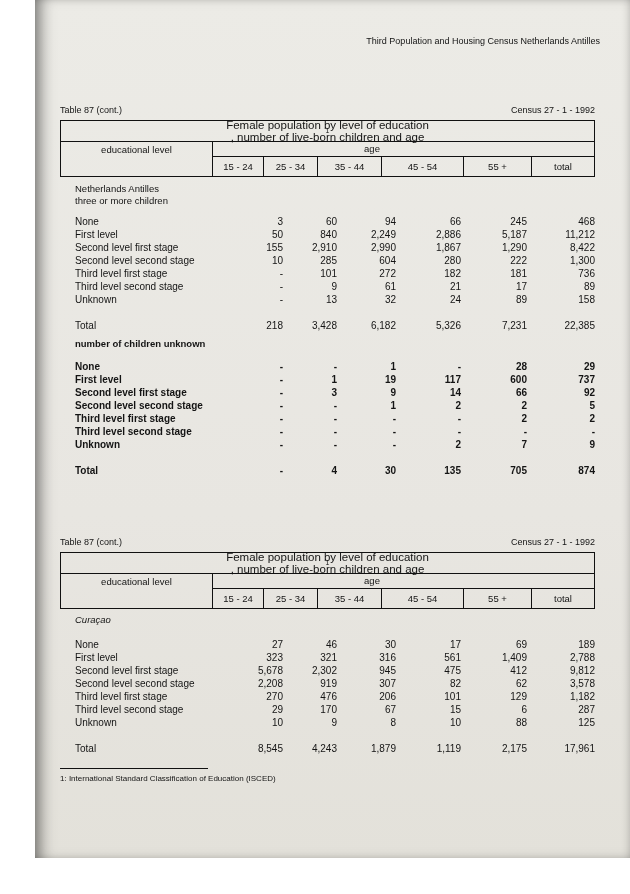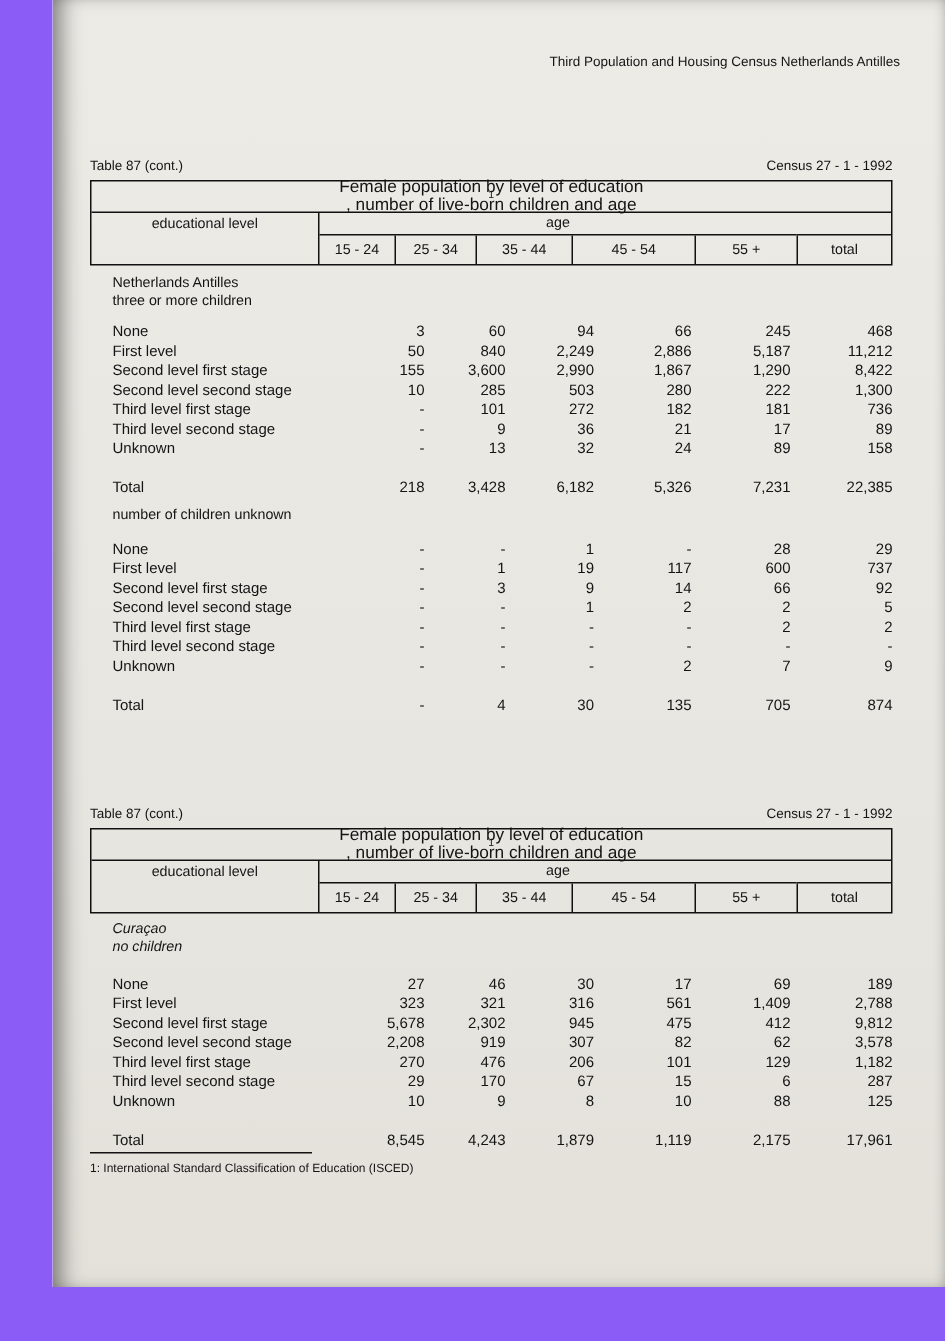--- a/index.html
+++ b/index.html
@@ -1,16 +1,16 @@
 <!DOCTYPE html>
 <html><head>
 <meta charset="utf-8">
 <style>
   html,body{margin:0;padding:0;background:#555;}
-  .scan{position:relative;width:630px;height:894px;background:#8b5cf6;overflow:hidden;
+  .scan{position:relative;width:630px;height:894px;background:#ffffff;overflow:hidden;
         font-family:"Liberation Sans",sans-serif;color:#141414;}
   .paper{position:absolute;left:35px;top:0;width:595px;height:858px;
          background:linear-gradient(180deg,#ecebe6 0%,#e8e6e1 60%,#e3e1da 100%);
          box-shadow:inset 12px 0 16px -8px rgba(0,0,0,.55), inset -4px 0 8px -4px rgba(0,0,0,.25);}
   .doc-header{position:absolute;top:36px;right:30px;font-size:9px;}
   .tbl{position:absolute;left:25px;width:535px;}
   .cap{display:flex;justify-content:space-between;font-size:9px;height:12px;line-height:12px;margin-top:20px;}
   .hbox{margin-top:4px;border:1.5px solid #111;}
   .htitle{height:20px;display:flex;align-items:center;justify-content:center;
           font-size:11.5px;border-bottom:1.2px solid #111;flex-direction:column;}
@@ -18,21 +18,21 @@
   .hgrid{display:grid;grid-template-columns:152px 50px 54px 64px 82px 68px 1fr;}
   .h-ed{grid-row:1/3;grid-column:1;border-right:1px solid #111;font-size:9.5px;
         display:flex;justify-content:center;padding-top:2px;}
   .h-age{grid-row:1;grid-column:2/7;border-bottom:1px solid #111;text-align:center;
          font-size:9.5px;height:14px;line-height:13px;}
   .h-sp{grid-row:1;grid-column:7;border-bottom:1px solid #111;}
   .h-col{grid-row:2;height:19px;line-height:19px;text-align:center;font-size:9.5px;
          border-left:1px solid #111;}
   .h-col.first{border-left:none;}
   .sec-head{margin:6px 0 0 15px;font-size:9.5px;line-height:12px;}
-  .section.gap-large{}
+  .section.gap-large{font-weight:bold;}
   .rows{margin-top:8px;}
   .rows.late{margin-top:10px;}
   .trow{display:grid;grid-template-columns:154px 54px 54px 59px 65px 66px 68px;
         height:13px;line-height:13px;font-size:10px;padding-left:15px;}
   .trow .lab{text-align:left;white-space:nowrap;}
   .trow .num{text-align:right;white-space:nowrap;}
   .trow.total{margin-top:13px;}
   .t1{top:84px;}
   .t2{top:516px;}
   .t2 .sec-head{margin-top:5px;font-style:italic;}
@@ -92,49 +92,49 @@
               <span class="num">50</span>
               <span class="num">840</span>
               <span class="num">2,249</span>
               <span class="num">2,886</span>
               <span class="num">5,187</span>
               <span class="num">11,212</span>
             </div>
             <div class="trow">
               <span class="lab">Second level first stage</span>
               <span class="num">155</span>
-              <span class="num">3,600</span>
+              <span class="num">2,910</span>
               <span class="num">2,990</span>
               <span class="num">1,867</span>
               <span class="num">1,290</span>
               <span class="num">8,422</span>
             </div>
             <div class="trow">
               <span class="lab">Second level second stage</span>
               <span class="num">10</span>
               <span class="num">285</span>
-              <span class="num">503</span>
+              <span class="num">604</span>
               <span class="num">280</span>
               <span class="num">222</span>
               <span class="num">1,300</span>
             </div>
             <div class="trow">
               <span class="lab">Third level first stage</span>
               <span class="num">-</span>
               <span class="num">101</span>
               <span class="num">272</span>
               <span class="num">182</span>
               <span class="num">181</span>
               <span class="num">736</span>
             </div>
             <div class="trow">
               <span class="lab">Third level second stage</span>
               <span class="num">-</span>
               <span class="num">9</span>
-              <span class="num">36</span>
+              <span class="num">61</span>
               <span class="num">21</span>
               <span class="num">17</span>
               <span class="num">89</span>
             </div>
             <div class="trow">
               <span class="lab">Unknown</span>
               <span class="num">-</span>
               <span class="num">13</span>
               <span class="num">32</span>
               <span class="num">24</span>
@@ -252,21 +252,20 @@
           <div class="h-col">25 - 34</div>
           <div class="h-col">35 - 44</div>
           <div class="h-col">45 - 54</div>
           <div class="h-col">55 +</div>
           <div class="h-col">total</div>
         </div>
       </div>
       <div class="section">
         <div class="sec-head">
           <div>Curaçao</div>
-          <div>no children</div>
         </div>
         <div class="rows">
             <div class="trow">
               <span class="lab">None</span>
               <span class="num">27</span>
               <span class="num">46</span>
               <span class="num">30</span>
               <span class="num">17</span>
               <span class="num">69</span>
               <span class="num">189</span>

